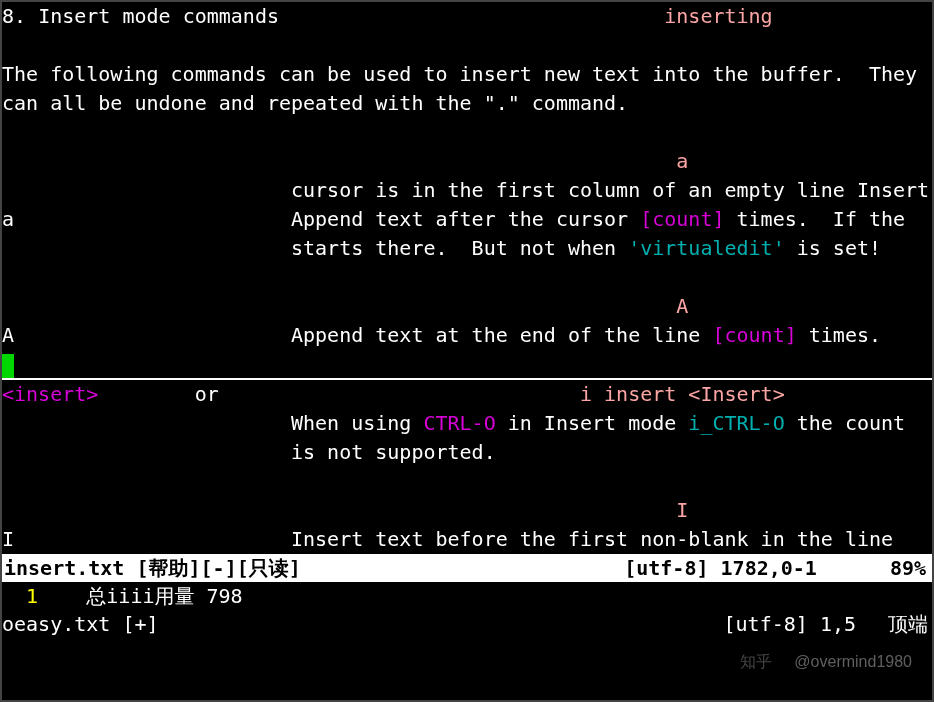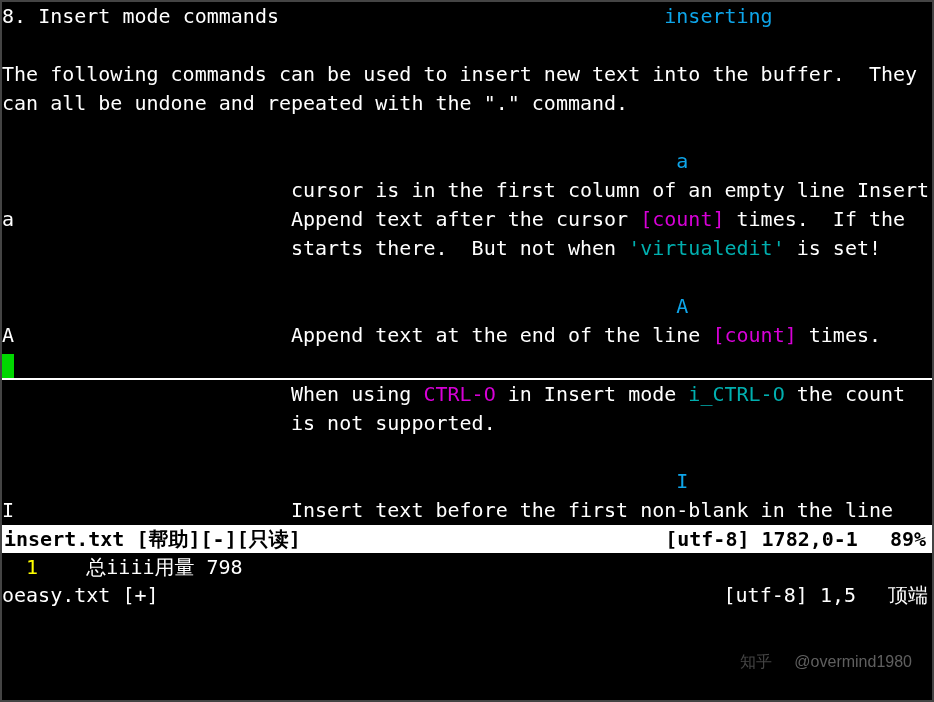--- a/index.html
+++ b/index.html
@@ -15,21 +15,21 @@
   }
   .terminal {
     position: relative;
     width: 100%;
     height: 100%;
   }
   .line { white-space: pre; height: 29px; }
   .content {
     padding: 0;
   }
-  .orange { color: #0ea5e9; }
+  .orange { color: #fca5a5; }
   .magenta { color: #d700d7; }
   .cyan { color: #00afaf; }
   .green-cursor {
     background: #00d700;
     display: inline-block;
     width: 12px;
     height: 24px;
     vertical-align: middle;
   }
   .hr {
@@ -40,21 +40,21 @@
     background: #fff;
     color: #000;
     font-weight: bold;
     height: 28px;
     display: flex;
     padding: 0 2px;
     text-align: center;
   }
   .status1 .left { flex: 0 0 auto; }
   .status1 .mid { flex: 1; }
-  .status1 .pos { flex: 0 0 auto; margin-right: 32px; }
+  .status1 .pos { flex: 0 0 auto; margin-right: 73px; }
   .status1 .pct { flex: 0 0 auto; padding-right: 4px; }
   .status2 {
     background: #000;
     color: #fff;
     height: 28px;
     white-space: pre;
   }
   .lineno { color: #ffff00; }
   .status3 {
     background: #000;
@@ -103,20 +103,21 @@
     <div class="line"><span>a</span>                       <span>Append text after the cursor </span><span class="magenta">[count]</span><span> times.  If the</span></div>
     <div class="line">                        <span>starts there.  But not when </span><span class="cyan">'virtualedit'</span><span> is set!</span></div>
     <div class="line"> </div>
 
     <div class="line">                                                        <span class="orange">A</span></div>
     <div class="line"><span>A</span>                       <span>Append text at the end of the line </span><span class="magenta">[count]</span><span> times.</span></div>
 
     <div class="line"><span class="green-cursor"></span></div>
     <div class="hr"></div>
 
+    <div class="line"><span class="magenta">&lt;insert&gt;</span>        <span>or</span>                              <span class="orange">i insert &lt;Insert&gt;</span></div>
     <div class="line">                        <span>When using </span><span class="magenta">CTRL-O</span><span> in Insert mode </span><span class="cyan">i_CTRL-O</span><span> the count</span></div>
     <div class="line">                        <span>is not supported.</span></div>
     <div class="line"> </div>
 
     <div class="line">                                                        <span class="orange">I</span></div>
     <div class="line"><span>I</span>                       <span>Insert text before the first non-blank in the line</span></div>
 
   </div>
 
   <div class="status1">

